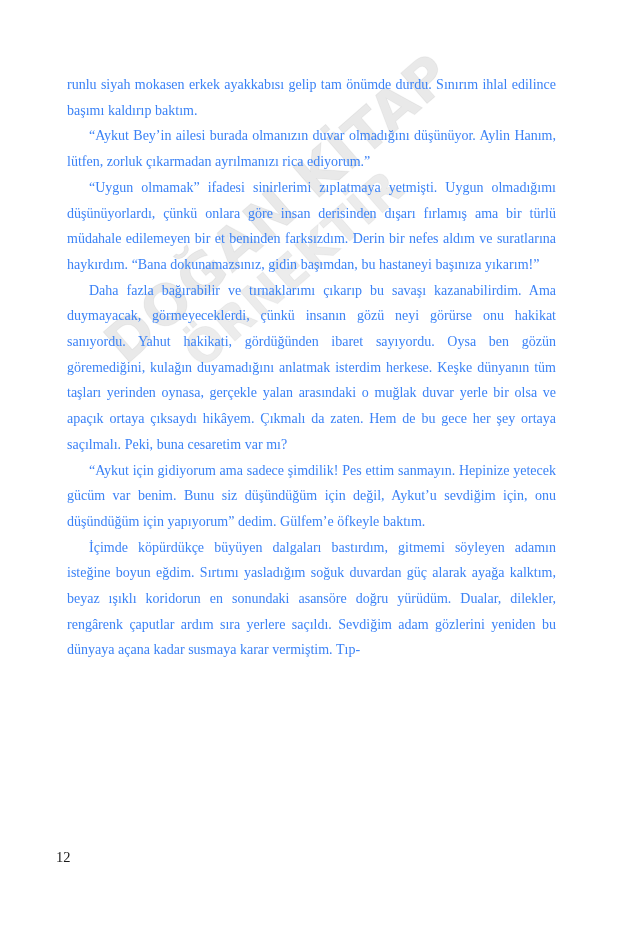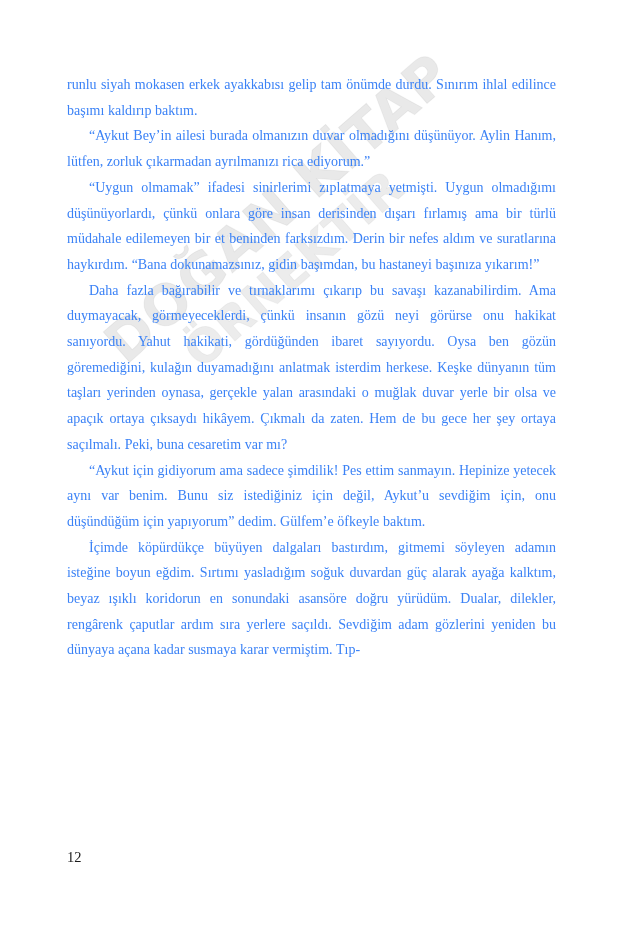--- a/index.html
+++ b/index.html
@@ -78,21 +78,21 @@
     word-spacing: 0.1px;
     hyphens: manual;
   }
   .para.no-indent {
     text-indent: 0;
   }
 
   
   .folio {
     position: absolute;
-    left: 67px;
+    left: 56px;
     top: 850px;
     font-size: 14.5px;
     line-height: 1;
     color: #1a1a1a;
     z-index: 5;
   }
 </style>
 </head>
 <body>
 
@@ -103,19 +103,19 @@
       <span class="wm-line1">DOĞAN KİTAP</span>
       <span class="wm-line2">ÖRNEKTİR</span>
     </div>
   </div>
 
   <div class="text-block">
     <p class="para no-indent">runlu siyah mokasen erkek ayakkabısı gelip tam önümde durdu. Sınırım ihlal edilince başımı kaldırıp baktım.</p>
     <p class="para">“Aykut Bey’in ailesi burada olmanızın duvar olmadığını düşünüyor. Aylin Hanım, lütfen, zorluk çıkarmadan ayrılmanızı rica ediyorum.”</p>
     <p class="para">“Uygun olmamak” ifadesi sinirlerimi zıplatmaya yetmişti. Uygun olmadığımı düşünüyorlardı, çünkü onlara göre insan derisinden dışarı fırlamış ama bir türlü müdahale edilemeyen bir et beninden farksızdım. Derin bir nefes aldım ve suratlarına haykırdım. “Bana dokunamazsınız, gidin başımdan, bu hastaneyi başınıza yıkarım!”</p>
     <p class="para">Daha fazla bağırabilir ve tırnaklarımı çıkarıp bu savaşı kazanabilirdim. Ama duymayacak, görmeyeceklerdi, çünkü insanın gözü neyi görürse onu hakikat sanıyordu. Yahut hakikati, gördüğünden ibaret sayıyordu. Oysa ben gözün göremediğini, kulağın duyamadığını anlatmak isterdim herkese. Keşke dünyanın tüm taşları yerinden oynasa, gerçekle yalan arasındaki o muğlak duvar yerle bir olsa ve apaçık ortaya çıksaydı hikâyem. Çıkmalı da zaten. Hem de bu gece her şey ortaya saçılmalı. Peki, buna cesaretim var mı?</p>
-    <p class="para">“Aykut için gidiyorum ama sadece şimdilik! Pes ettim sanmayın. Hepinize yetecek aynı var benim. Bunu siz istediğiniz için değil, Aykut’u sevdiğim için, onu düşündüğüm için yapıyorum” dedim. Gülfem’e öfkeyle baktım.</p>
+    <p class="para">“Aykut için gidiyorum ama sadece şimdilik! Pes ettim sanmayın. Hepinize yetecek gücüm var benim. Bunu siz düşündüğüm için değil, Aykut’u sevdiğim için, onu düşündüğüm için yapıyorum” dedim. Gülfem’e öfkeyle baktım.</p>
     <p class="para">İçimde köpürdükçe büyüyen dalgaları bastırdım, gitmemi söyleyen adamın isteğine boyun eğdim. Sırtımı yasladığım soğuk duvardan güç alarak ayağa kalktım, beyaz ışıklı koridorun en sonundaki asansöre doğru yürüdüm. Dualar, dilekler, rengârenk çaputlar ardım sıra yerlere saçıldı. Sevdiğim adam gözlerini yeniden bu dünyaya açana kadar susmaya karar vermiştim. Tıp-</p>
   </div>
 
   <div class="folio">12</div>
 
 </div>
 
 </body></html>

